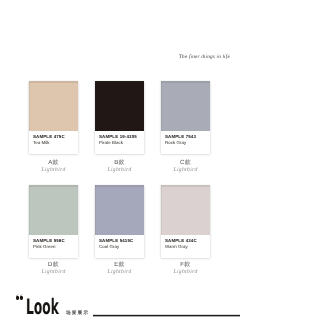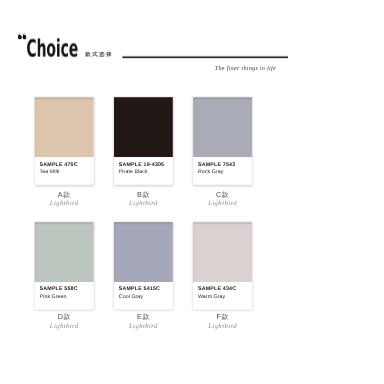--- a/index.html
+++ b/index.html
@@ -37,33 +37,20 @@
   .cap{position:absolute;width:49px;text-align:center;}
   .cap-cn{font-size:6px;color:#4a4a4a;letter-spacing:.3px;line-height:7px;}
   .cap-en{font-family:"Liberation Serif",serif;font-style:italic;font-size:5.6px;
           color:#8a8a8a;letter-spacing:.35px;line-height:6px;margin-top:0.3px;}
 </style>
 </head>
 <body>
 
 <div class="page">
 
-  <div class="sec" style="top:20px">
-    <span class="quote" style="left:15.3px;top:6.6px">
-      <svg width="7.2" height="6.2" viewBox="0 0 70 56" aria-hidden="true">
-          <g fill="#16130f">
-        <path d="M28 0 q-16 6 -18 18 h8 q12 0 12 13 v11 q0 14 -13 14 h-4 q-13 0 -13 -16 v-8 q0 -22 24 -32z"></path>
-        <path d="M66 0 q-16 6 -18 18 h8 q12 0 12 13 v11 q0 14 -13 14 h-4 q-13 0 -13 -16 v-8 q0 -22 24 -32z"></path>
-      </g>
-        </svg>
-    </span>
-    <span class="sec-title" style="left:22.1px;top:10.2px">Choice</span>
-    <span class="sec-cn" style="left:71.2px;top:23.2px">款式选择</span>
-    <span class="sec-line" style="left:102px;top:25.5px;width:138px"></span>
-  </div>
   <span class="tagline" style="left:179px;top:54.2px">The finer things in life</span>
 
   <div>
 
     <div class="card" style="left:29px;top:81px">
       <div class="chip" style="background: rgb(222, 198, 174);"></div>
       <div class="meta">
         <span class="code">SAMPLE 475C</span>
         <span class="cname">Tea Milk</span>
       </div>
@@ -128,14 +115,27 @@
         <span class="cname">Warm Gray</span>
       </div>
     </div>
     <div class="cap" style="left:161px;top:262px">
       <div class="cap-cn">F款</div>
       <div class="cap-en">Lightbird</div>
     </div>
 
   </div>
 
+  <div class="sec" style="top:285px">
+    <span class="quote" style="left:15.5px;top:9.3px">
+      <svg width="7.2" height="6.2" viewBox="0 0 70 56" aria-hidden="true">
+          <g fill="#16130f">
+        <path d="M28 0 q-16 6 -18 18 h8 q12 0 12 13 v11 q0 14 -13 14 h-4 q-13 0 -13 -16 v-8 q0 -22 24 -32z"></path>
+        <path d="M66 0 q-16 6 -18 18 h8 q12 0 12 13 v11 q0 14 -13 14 h-4 q-13 0 -13 -16 v-8 q0 -22 24 -32z"></path>
+      </g>
+        </svg>
+    </span>
+    <span class="sec-title" style="left:26.4px;top:12.3px;font-size:21.3px;line-height:21.3px">Look</span>
+    <span class="sec-cn" style="left:65.6px;top:25px">场景展示</span>
+    <span class="sec-line" style="left:93px;top:29.2px;width:147px"></span>
+  </div>
 
 </div>
 
 </body></html>

